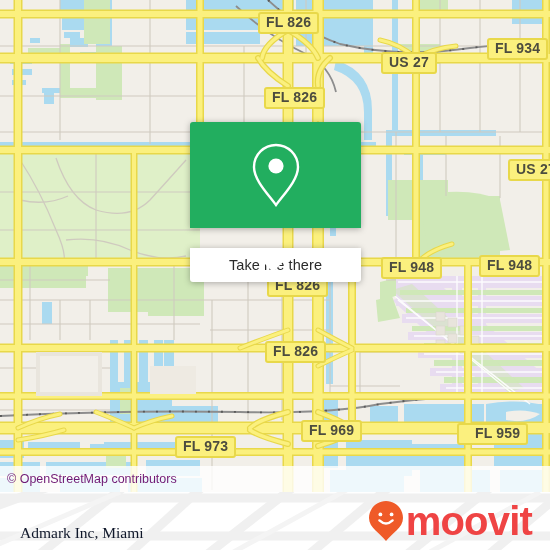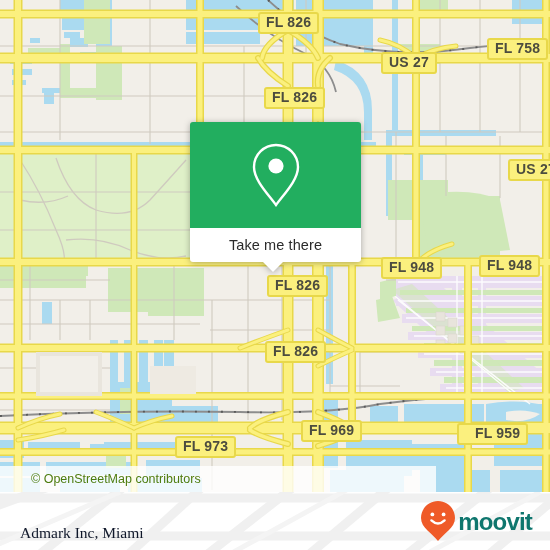--- a/index.html
+++ b/index.html
@@ -42,27 +42,27 @@
     white-space: nowrap;
     letter-spacing: .2px;
     text-shadow: 0 0 2px #fbf07e;
   }
 
   
   #attribution {
     position: absolute;
     left: 0;
     top: 466px;
-    width: 436px;
+    width: 550px;
     height: 26px;
     background: rgba(255,255,255,0.80);
-    color: #4d7c0f;
+    color: #701a75;
     font-size: 12.5px;
     line-height: 26px;
-    padding-left: 31px;
+    padding-left: 7px;
     font-family: "Liberation Sans", sans-serif;
     z-index: 40;
   }
 
   
   #popup-card {
     position: absolute;
     left: 190px;
     top: 122px;
     width: 171px;
@@ -77,20 +77,21 @@
     align-items: center;
     justify-content: center;
   }
   #popup-white {
     background: #ffffff;
     height: 34px;
     border-radius: 0 0 3px 3px;
     display: flex;
     align-items: center;
     justify-content: center;
+    margin-top: 20px;
   }
   #popup-label {
     color: #2b2b2b;
     font-size: 14.5px;
     font-family: "Liberation Sans", sans-serif;
     letter-spacing: .1px;
   }
   #popup-tail {
     position: absolute;
     left: 72px;
@@ -130,23 +131,23 @@
     position: absolute;
     right: 18px;
     top: 0;
     height: 58px;
     display: flex;
     align-items: center;
     gap: 2px;
     z-index: 2;
   }
   #brand-word {
-    font-size: 24px;
+    font-size: 40px;
     font-weight: bold;
-    color: #0f766e;
+    color: #ef4444;
     letter-spacing: -0.8px;
     font-family: "Liberation Sans", sans-serif;
     line-height: 31px;
   }
 </style>
 </head>
 <body>
 
 <div id="app">
 
@@ -492,21 +493,21 @@
         <g fill="#e9e5dd">
           <rect x="36" y="352" width="66" height="44"></rect>
           <rect x="40" y="356" width="58" height="36" fill="#f2efe9"></rect>
           <rect x="150" y="366" width="46" height="28" fill="#eeeae2"></rect>
         </g>
       </g>
     </svg>
 
     <div id="shields">
         <div class="shield" style="left: 258px; top: 12px;">FL 826</div>
-        <div class="shield" style="left: 487px; top: 38px;">FL 758</div>
+        <div class="shield" style="left: 487px; top: 38px;">FL 934</div>
         <div class="shield" style="left: 381px; top: 52px;">US 27</div>
         <div class="shield" style="left: 264px; top: 87px;">FL 826</div>
         <div class="shield" style="left: 508px; top: 159px;">US 27</div>
         <div class="shield" style="left: 381px; top: 257px;">FL 948</div>
         <div class="shield" style="left: 479px; top: 255px;">FL 948</div>
         <div class="shield" style="left: 267px; top: 275px;">FL 826</div>
         <div class="shield" style="left: 265px; top: 341px;">FL 826</div>
         <div class="shield" style="left: 301px; top: 420px;">FL 969</div>
         <div class="shield" style="left: 457px; top: 423px; padding-left: 16px;">FL 959</div>
         <div class="shield" style="left: 175px; top: 436px;">FL 973</div>

